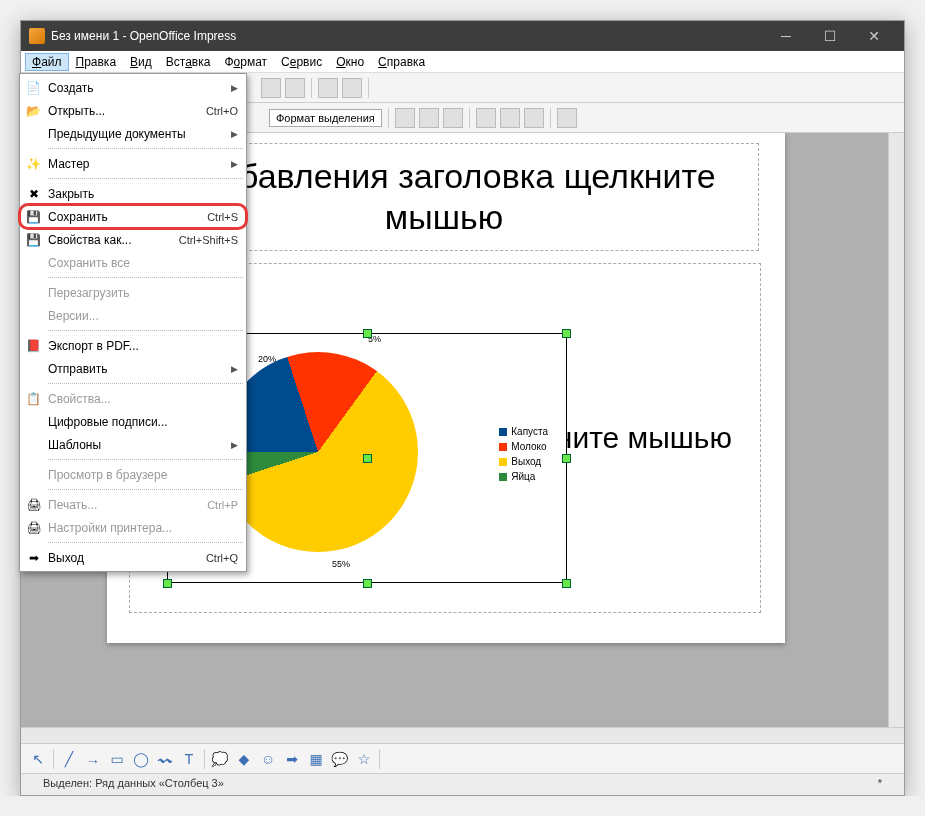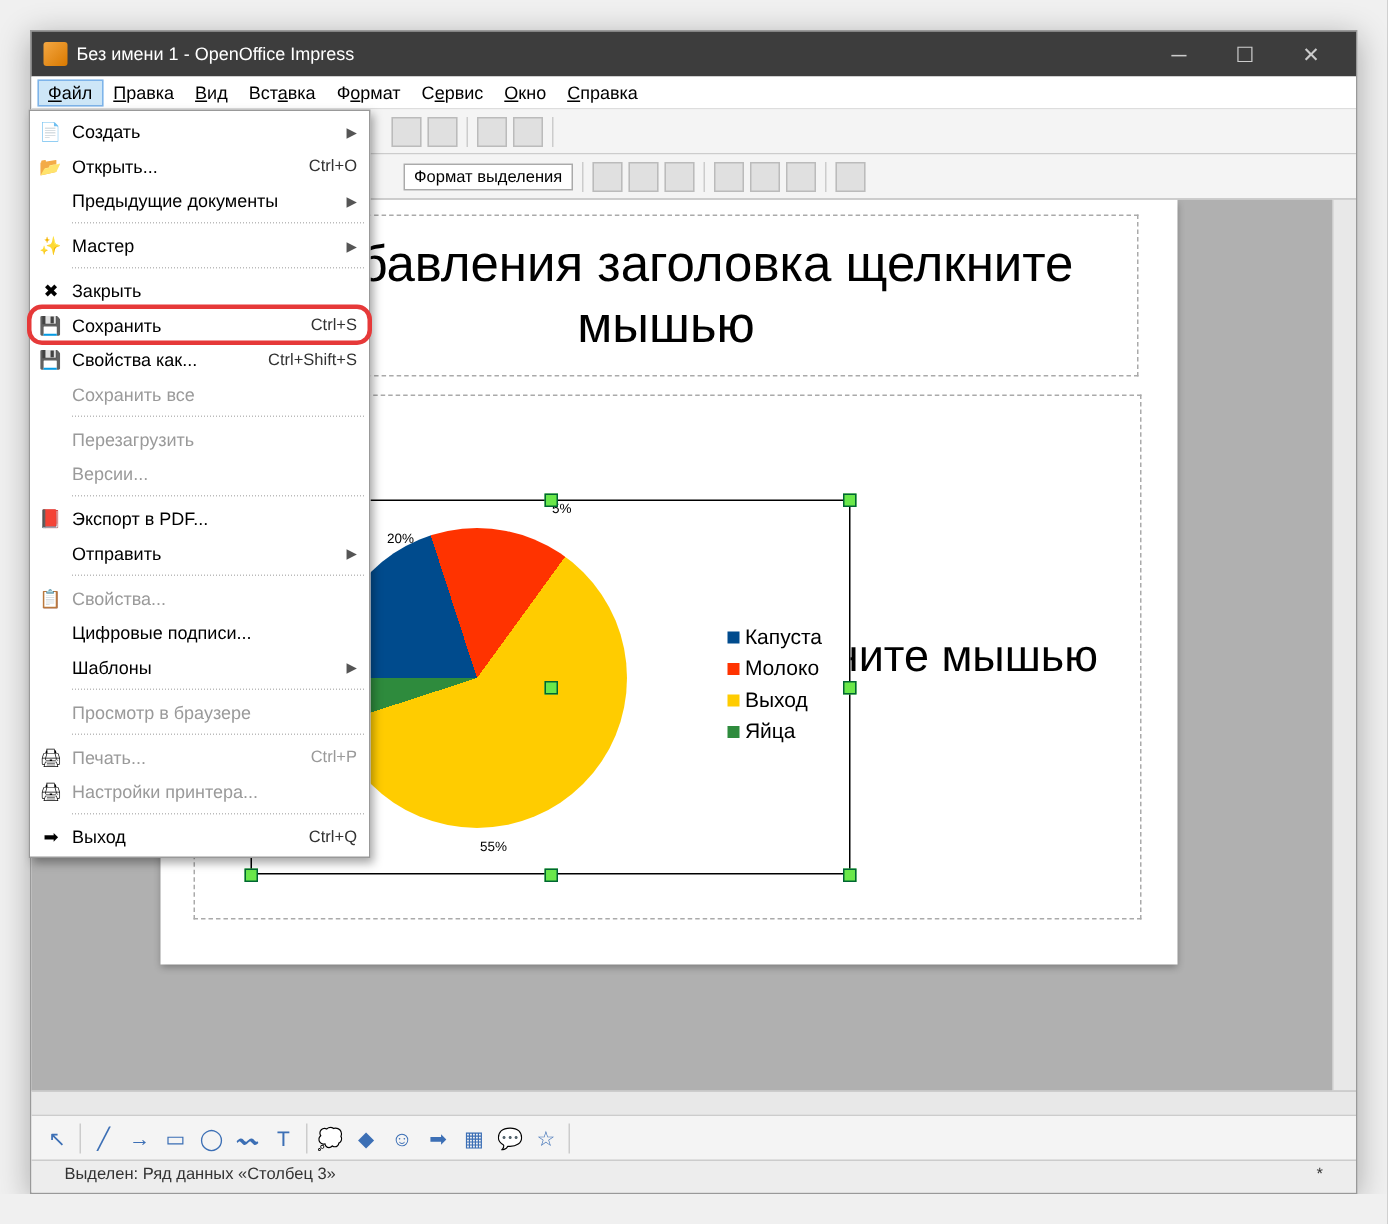--- a/index.html
+++ b/index.html
@@ -20,21 +20,21 @@
 .content { flex: 1; display: flex; background: #b0b0b0; position: relative; overflow: hidden; }
 .slidepane { flex:1; padding: 2px 12px 2px 86px; overflow:hidden; }
 .slide { width: 678px; height: 510px; background: #fff; box-shadow: 0 2px 5px rgba(0,0,0,0.3); position: relative; margin-top:-2px;}
 .titlebox { position:absolute; top:10px; left:22px; width:630px; height:108px; border:1px dashed #aaa; display:flex; align-items:center; justify-content:center; font-size:34px; font-family:"Arial"; color:#000; text-align:center; line-height:1.2; }
 .contentbox { position:absolute; top:130px; left:22px; width:632px; height:350px; border:1px dashed #aaa; display:flex; align-items:center; justify-content:center; font-size:30px; font-family:"Arial"; color:#000;}
 .chartframe { position:absolute; top:200px; left:60px; width:400px; height:250px; background:#fff; border:1px solid #000; z-index:2;}
 .handle { position:absolute; width:9px; height:9px; background:#6ae84a; border:1px solid #063; z-index:3;}
 .piewrap { position:absolute; left:50px; top:18px; width:200px; height:200px; }
 .pie { width:200px; height:200px; border-radius:50%; background: conic-gradient(#004b8d 0deg 72deg, #ff3300 72deg 126deg, #ffcc00 126deg 342deg, #2e8b3d 342deg 360deg); transform: rotate(-90deg);}
 .plabel { position:absolute; font-size:9px; font-family:Arial; color:#000;}
-.legend { position:absolute; right:18px; top:80px; font-size:14px; font-family:Arial; line-height:1.5;}
+.legend { position:absolute; right:18px; top:90px; font-size:10px; font-family:Arial; line-height:1.5;}
 .legend .sw { display:inline-block; width:8px; height:8px; margin-right:4px; vertical-align:middle;}
 .scrollrail-v { width:16px; background:#e8e8e8; border-left:1px solid #ccc;}
 .bottom-scroll { height:16px; background:#e8e8e8; border-top:1px solid #ccc;}
 .drawbar { height:30px; background:#f4f4f4; border-top:1px solid #ccc; display:flex; align-items:center; gap:2px; padding:0 6px;}
 .drawbar .di { width:22px; height:22px; display:flex; align-items:center; justify-content:center; font-size:14px; color:#3c6fb5; border:1px solid transparent;}
 .statusbar { height:22px; background:#ededed; border-top:1px solid #ccc; font-size:11px; padding:3px 22px; color:#333; display:flex;}
 .statusbar .sfill{flex:1;}
 
 .dropdown { position:absolute; top:52px; left:-2px; width:228px; background:#fff; border:1px solid #999; box-shadow:2px 3px 6px rgba(0,0,0,0.35); z-index:50; font-size:12px; padding:2px 0;}
 .dropdown .item { height:23px; display:flex; align-items:center; padding:0 8px 0 4px; cursor:default; position:relative;}
@@ -102,21 +102,21 @@
         <div class="contentbox">
           <span style="position:absolute; right:28px;">кните мышью</span>
         </div>
 
         <div class="chartframe">
           <div class="piewrap">
             <div class="pie"></div>
           </div>
           <div class="plabel" style="top:20px; left:90px;">20%</div>
           <div class="plabel" style="top:0px; left:200px;">5%</div>
-          <div class="plabel" style="top:225px; left:152px;">55%</div>
+          <div class="plabel" style="top:225px; left:164px;">55%</div>
           <div class="legend">
             <div><span class="sw" style="background:#004b8d"></span><span>Капуста</span></div>
             <div><span class="sw" style="background:#ff3300"></span><span>Молоко</span></div>
             <div><span class="sw" style="background:#ffcc00"></span><span>Выход</span></div>
             <div><span class="sw" style="background:#2e8b3d"></span><span>Яйца</span></div>
           </div>
         </div>
 
         <div class="handle" style="top:196px; left:56px;"></div>
         <div class="handle" style="top:196px; left:256px;"></div>

